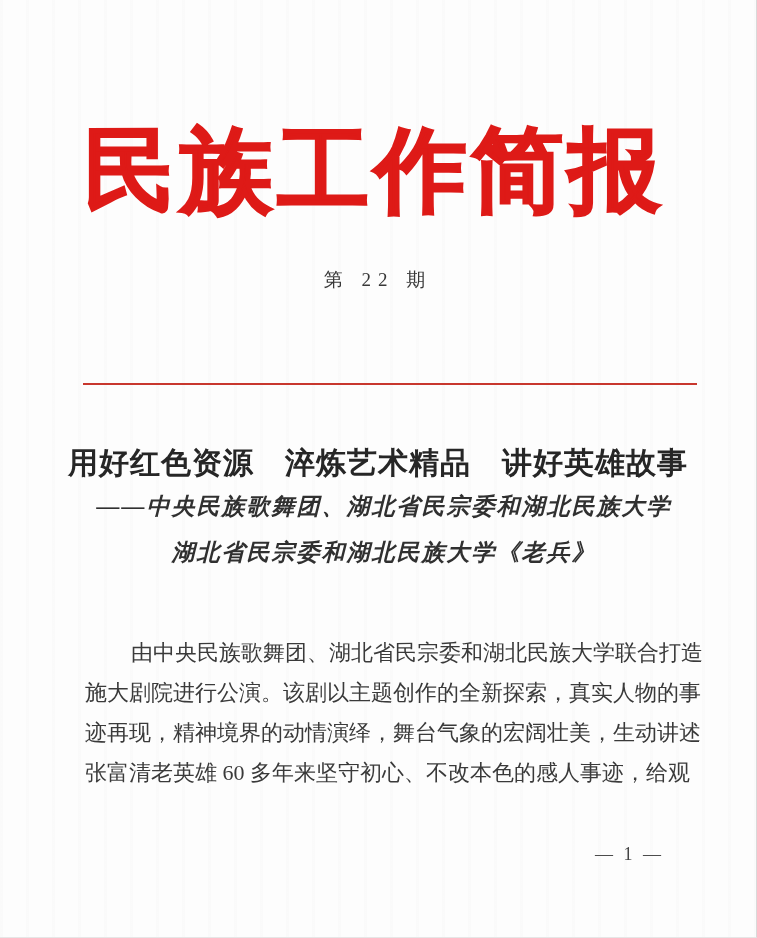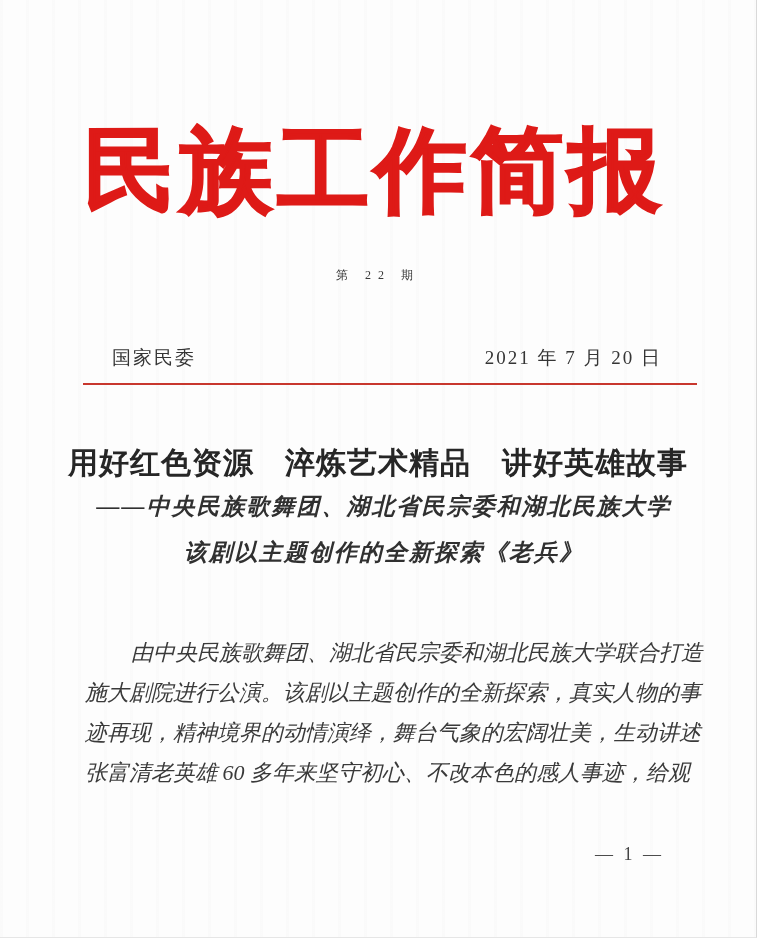--- a/index.html
+++ b/index.html
@@ -36,21 +36,21 @@
     font-size:92px;
     line-height:1.28;
     letter-spacing:5px;
     color:var(--red);
     white-space:nowrap;
     -webkit-text-stroke:2px var(--red);
   }
   .issue{
     position:absolute;top:267px;left:0;right:0;
     text-align:center;
-    font-size:12px;
+    font-size:19px;
     letter-spacing:7px;
     color:#383838;
   }
   .meta-row{
     position:absolute;top:345px;left:112px;right:94px;
     display:flex;justify-content:space-between;align-items:baseline;
     font-size:19px;
     letter-spacing:2px;
     color:#353535;
   }
@@ -84,53 +84,48 @@
   .article-body{
     position:absolute;top:633px;left:85px;width:567px;
     font-size:22px;
     color:var(--body-text);
   }
   .body-line{
     height:40px;line-height:40px;
     text-align:justify;
     text-align-last:justify;
     white-space:nowrap;
-    font-style:italic;
   }
   .body-line.indent{ text-indent:46px; }
   .page-number{
     position:absolute;top:844px;right:92px;
     font-size:18px;
     letter-spacing:3px;
     color:#444444;
     white-space:nowrap;
   }
 </style>
 </head>
 <body>
 
 <div class="page">
   <div class="scan-texture"></div>
 
   <h1 class="masthead">民族工作简报</h1>
 
   <div class="issue">第 22 期</div>
 
-  <div class="meta-row">
-    <span>国家民委</span>
-    <span>2021 年 7 月 20 日</span>
-  </div>
 
   <div class="rule"></div>
 
   <h2 class="article-title">用好红色资源　淬炼艺术精品　讲好英雄故事</h2>
 
   <div class="subtitle subtitle-1">——中央民族歌舞团、湖北省民宗委和湖北民族大学</div>
 
-  <div class="subtitle subtitle-2">该剧以主题创作的全新探索《老兵》</div>
+  <div class="subtitle subtitle-2">湖北省民宗委和湖北民族大学《老兵》</div>
 
   <div class="article-body">
     <div class="body-line indent">由中央民族歌舞团、湖北省民宗委和湖北民族大学联合打造</div>
     <div class="body-line">施大剧院进行公演。该剧以主题创作的全新探索，真实人物的事</div>
     <div class="body-line">迹再现，精神境界的动情演绎，舞台气象的宏阔壮美，生动讲述</div>
     <div class="body-line">张富清老英雄 60 多年来坚守初心、不改本色的感人事迹，给观</div>
   </div>
 
   <div class="page-number">— 1 —</div>
 </div>

